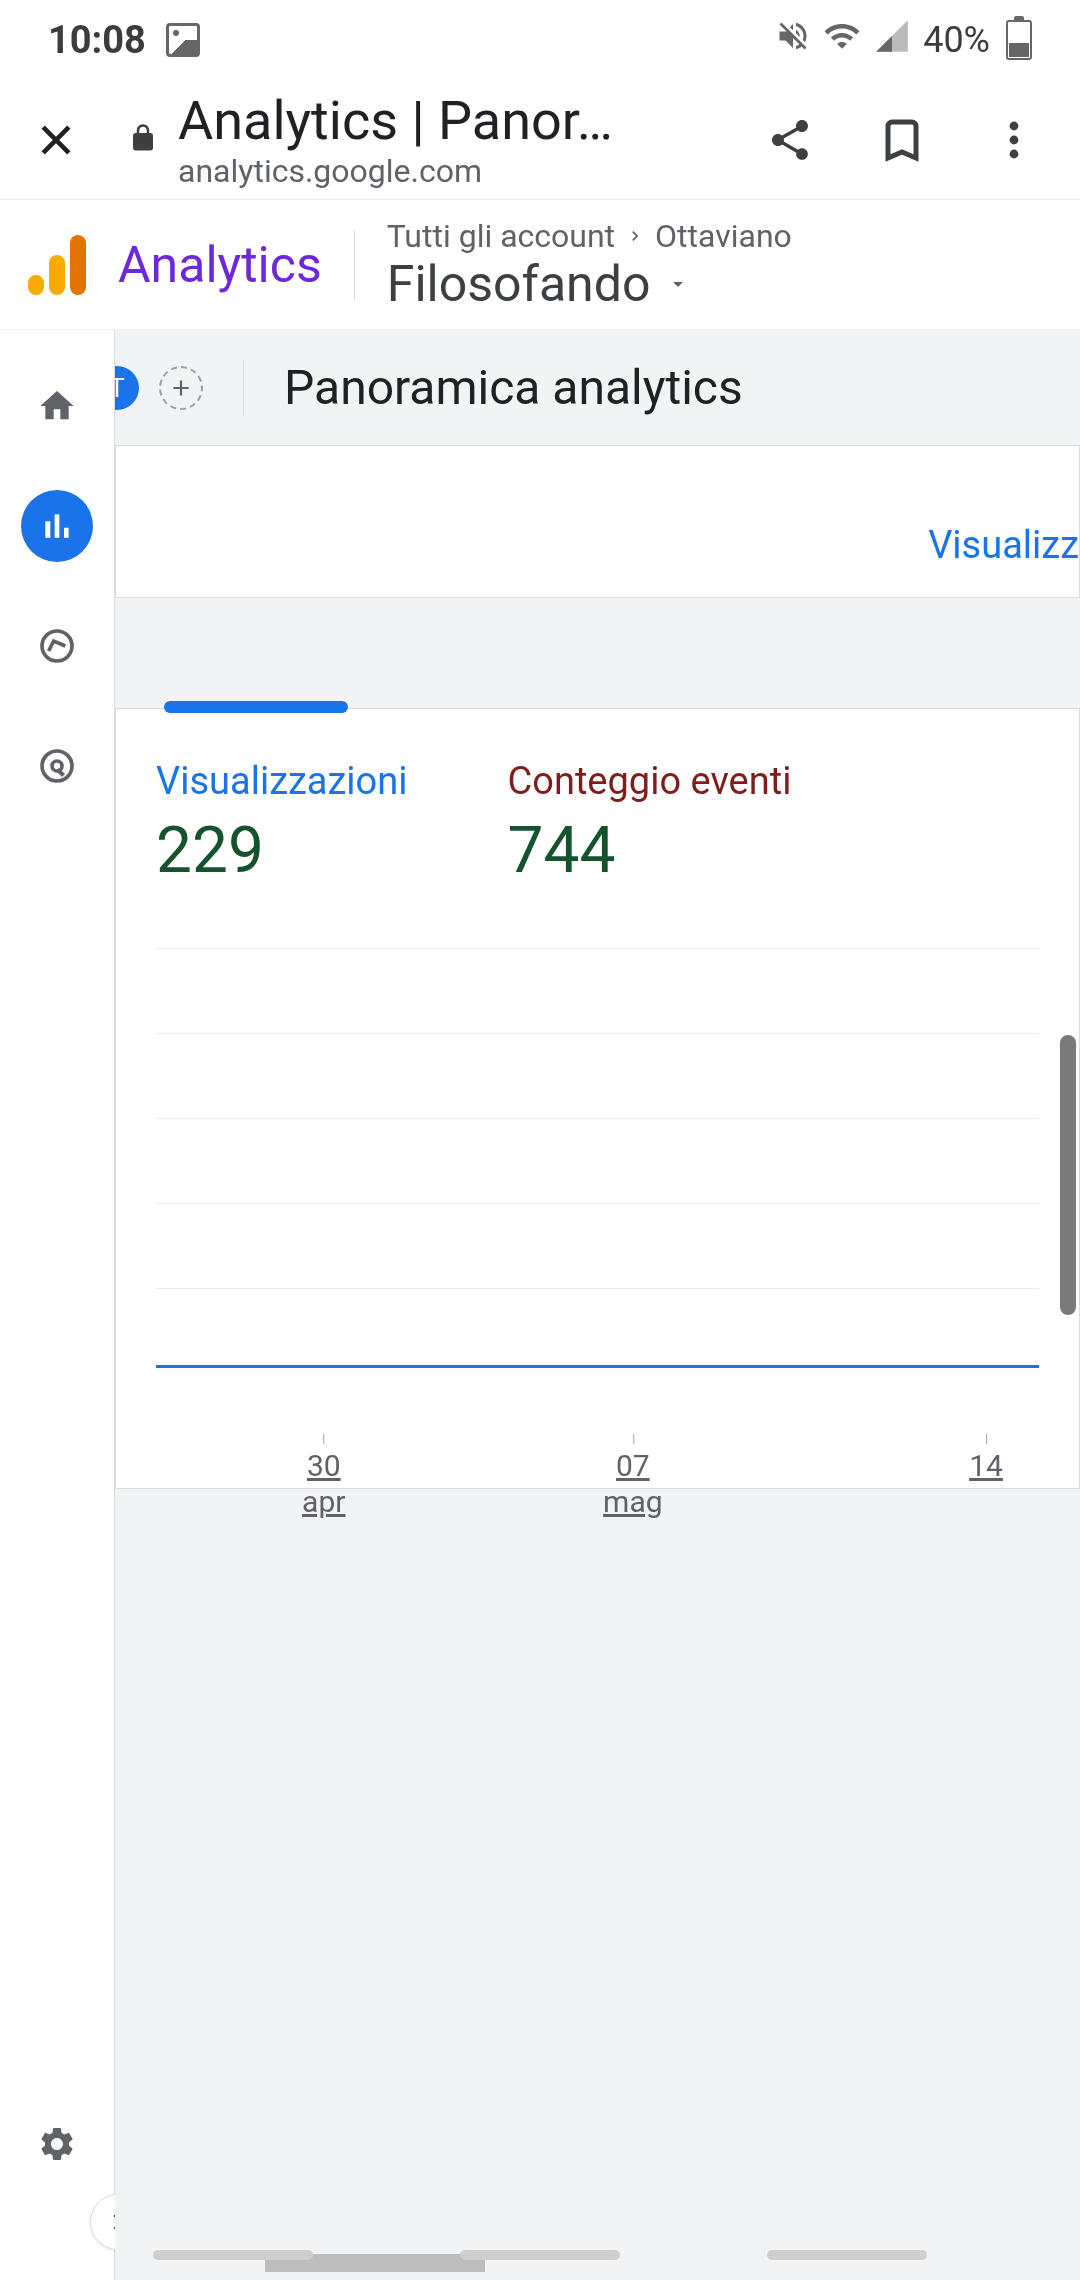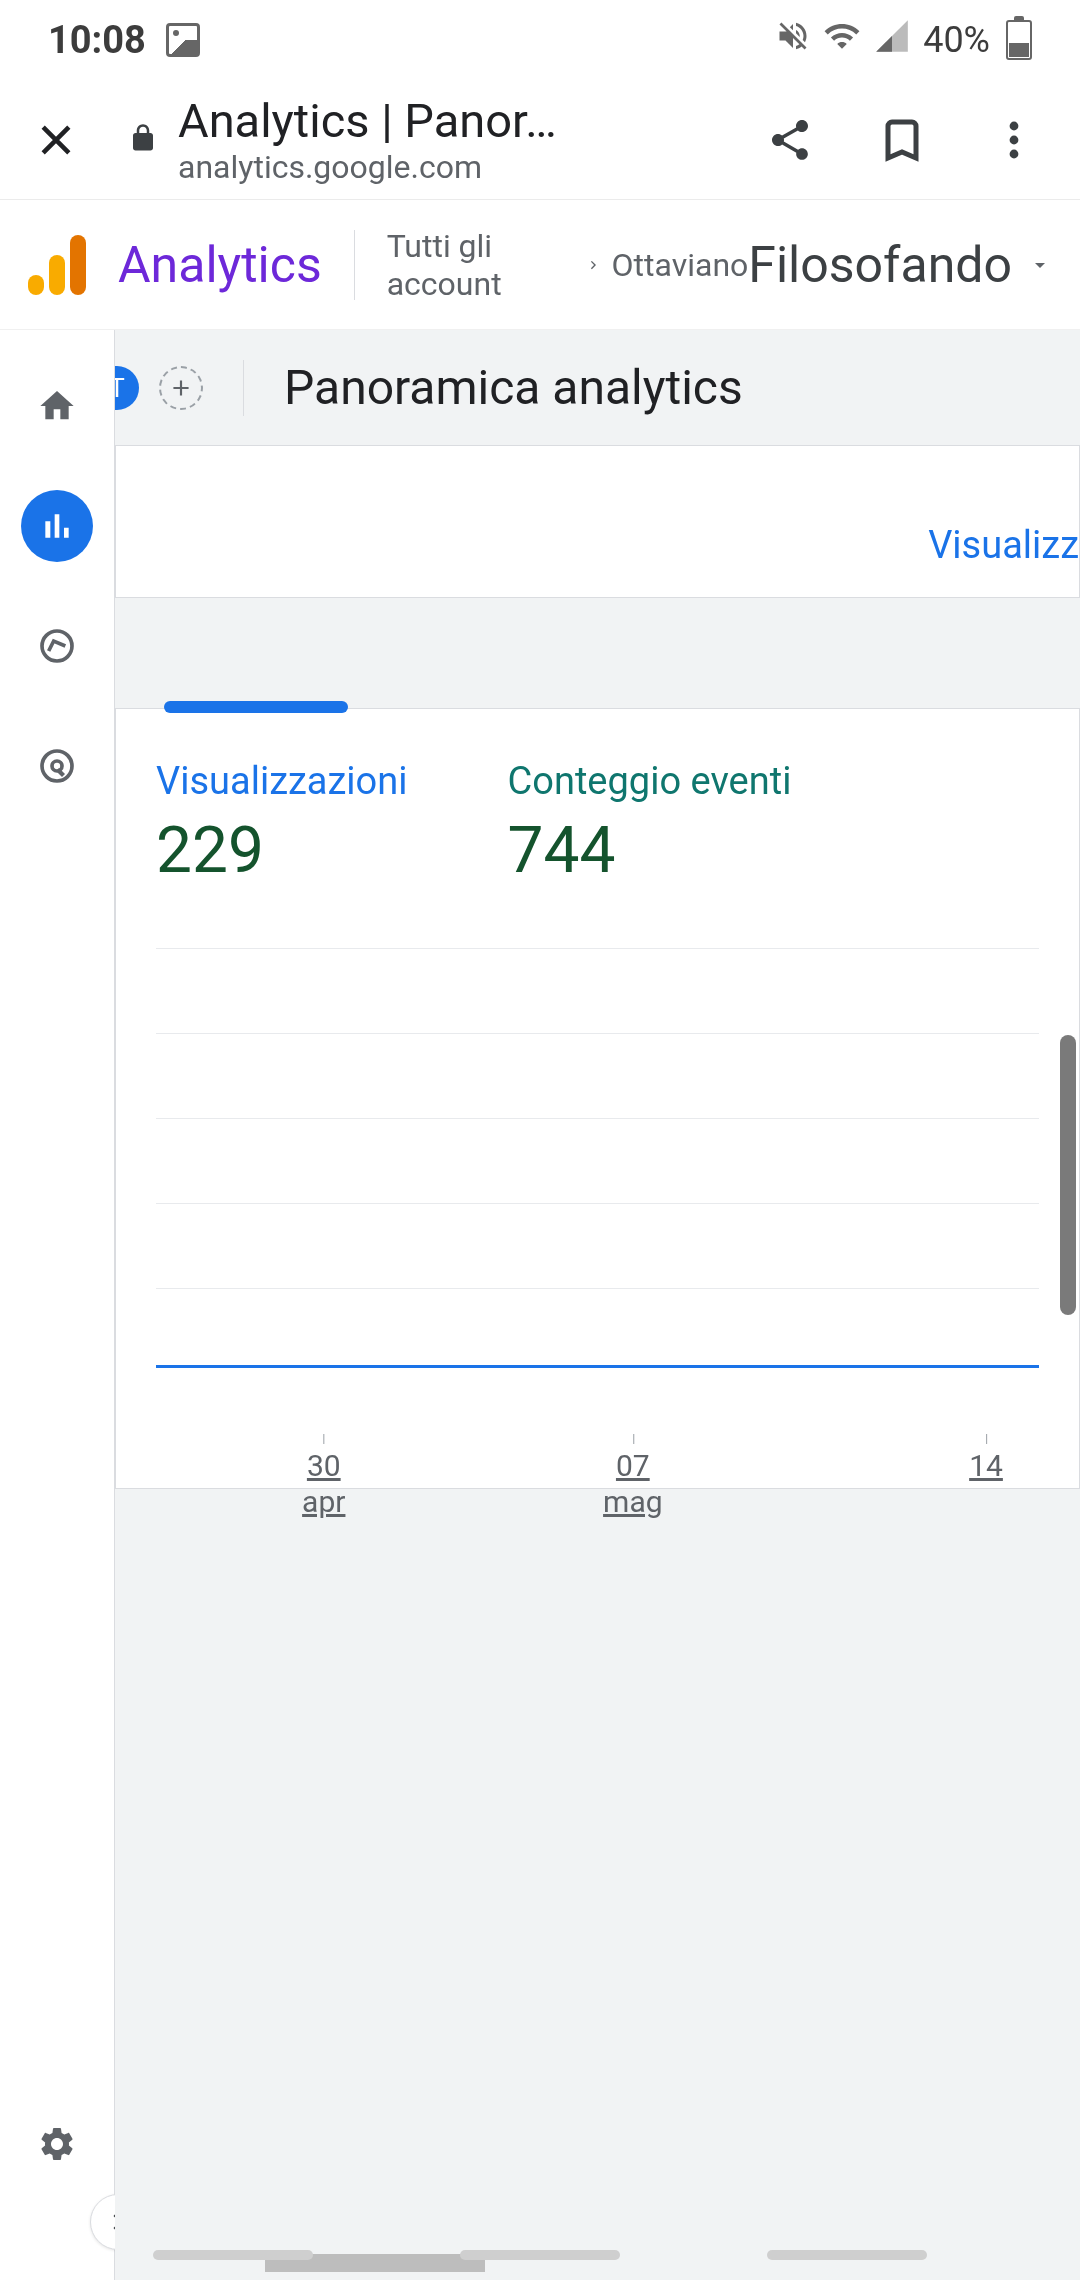--- a/index.html
+++ b/index.html
@@ -17,36 +17,36 @@
   .battery-icon { width: 26px; height: 40px; border: 2px solid #666; border-radius: 3px; position: relative; margin-left: 4px; }
   .battery-icon::before { content: ""; position: absolute; top: -6px; left: 6px; right: 6px; height: 4px; background: #666; border-radius: 2px 2px 0 0; }
   .battery-fill { position: absolute; bottom: 1px; left: 1px; right: 1px; height: 40%; background: #666; }
 
   
   .browser-bar { height: 120px; display: flex; align-items: center; padding: 0 28px; gap: 44px; border-bottom: 1px solid rgba(0,0,0,0.08); }
   .close-btn { width: 56px; height: 56px; display: flex; align-items: center; justify-content: center; }
   .close-btn svg { width: 44px; height: 44px; }
   .url-area { flex: 1; display: flex; align-items: center; gap: 20px; min-width: 0; }
   .url-text { display: flex; flex-direction: column; min-width: 0; }
-  .page-title { font-size: 47px; color: #202124; white-space: nowrap; overflow: hidden; text-overflow: ellipsis; }
+  .page-title { font-size: 54px; color: #202124; white-space: nowrap; overflow: hidden; text-overflow: ellipsis; }
   .page-url { font-size: 32px; color: #5f6368; }
   .browser-actions { display: flex; align-items: center; gap: 60px; padding-right: 12px; }
   .browser-action { width: 52px; height: 52px; display: flex; align-items: center; justify-content: center; }
   .browser-action svg { width: 48px; height: 48px; }
 
   
   .ga-header { height: 130px; display: flex; align-items: center; padding: 0 28px; border-bottom: 1px solid rgba(0,0,0,0.06); }
   .ga-logo { display: flex; align-items: flex-end; gap: 5px; margin-right: 32px; }
   .ga-bar { border-radius: 12px; }
   .ga-bar1 { width: 16px; height: 20px; background: #f9ab00; }
   .ga-bar2 { width: 16px; height: 40px; background: #f9ab00; }
   .ga-bar3 { width: 16px; height: 60px; background: #e37400; }
   .ga-title { font-size: 50px; color: #6d28d9; font-weight: 400; }
   .ga-divider { width: 1px; height: 70px; background: #dadce0; margin: 0 32px; }
-  .ga-account { display: flex; flex-direction: row; justify-content: space-between; }
+  .ga-account { display: flex; flex-direction: column; justify-content: space-between; }
   .ga-breadcrumb { font-size: 32px; color: #5f6368; display: flex; align-items: center; gap: 10px; }
   .ga-breadcrumb svg { width: 20px; height: 20px; }
   .ga-property { font-size: 50px; color: #3c4043; display: flex; align-items: center; gap: 16px; }
   .ga-property svg { width: 24px; height: 24px; }
 
   
   .main-wrap { display: flex; height: calc(100% - 330px); }
   .sidebar { width: 115px; background: #fff; border-right: 1px solid #dadce0; display: flex; flex-direction: column; align-items: center; padding-top: 40px; gap: 48px; position: relative; }
   .sidebar-item { width: 72px; height: 72px; display: flex; align-items: center; justify-content: center; border-radius: 50%; }
   .sidebar-item.active { background: #1a73e8; }
@@ -65,21 +65,21 @@
   .card1 { background: #fff; margin: 0; height: 152px; display: flex; align-items: flex-end; justify-content: flex-end; padding: 30px 0 30px 40px; border: 1px solid #dadce0; border-top: none; }
   .card1-link { color: #1a73e8; font-size: 38px; }
 
   .spacer { height: 110px; }
 
   .card2 { background: #fff; border: 1px solid #dadce0; margin: 0; padding: 0 40px 40px 40px; position: relative; }
   .blue-line { position: absolute; top: -8px; left: 48px; width: 184px; height: 12px; background: #1a73e8; border-radius: 6px; }
   .metrics { display: flex; gap: 100px; padding-top: 50px; padding-bottom: 40px; }
   .metric-label { font-size: 38px; margin-bottom: 10px; }
   .metric-label.active { color: #1a73e8; }
-  .metric-label.inactive { color: #0f766e; }
+  .metric-label.inactive { color: #7f1d1d; }
   .metric-value { font-size: 64px; color: #14532d; font-weight: 400; }
 
   .chart { position: relative; height: 500px; margin-top: 20px; }
   .grid-line { position: absolute; left: 0; right: 0; height: 1px; background: #e8eaed; }
   .baseline { position: absolute; left: 0; right: 0; height: 3px; background: #1a73e8; bottom: 80px; }
   .x-ticks { position: absolute; bottom: 0; left: 0; right: 0; display: flex; }
   .x-tick { text-align: center; color: #5f6368; font-size: 30px; line-height: 1.2; position: absolute; transform: translateX(-50%); text-decoration: underline; }
   .x-tick::before { content: ""; position: absolute; top: -14px; left: 50%; width: 1px; height: 10px; background: #9aa0a6; }
 
   .scrollbar-thumb { position: absolute; right: 4px; top: 705px; width: 16px; height: 280px; background: #7a7a7a; border-radius: 8px; }

